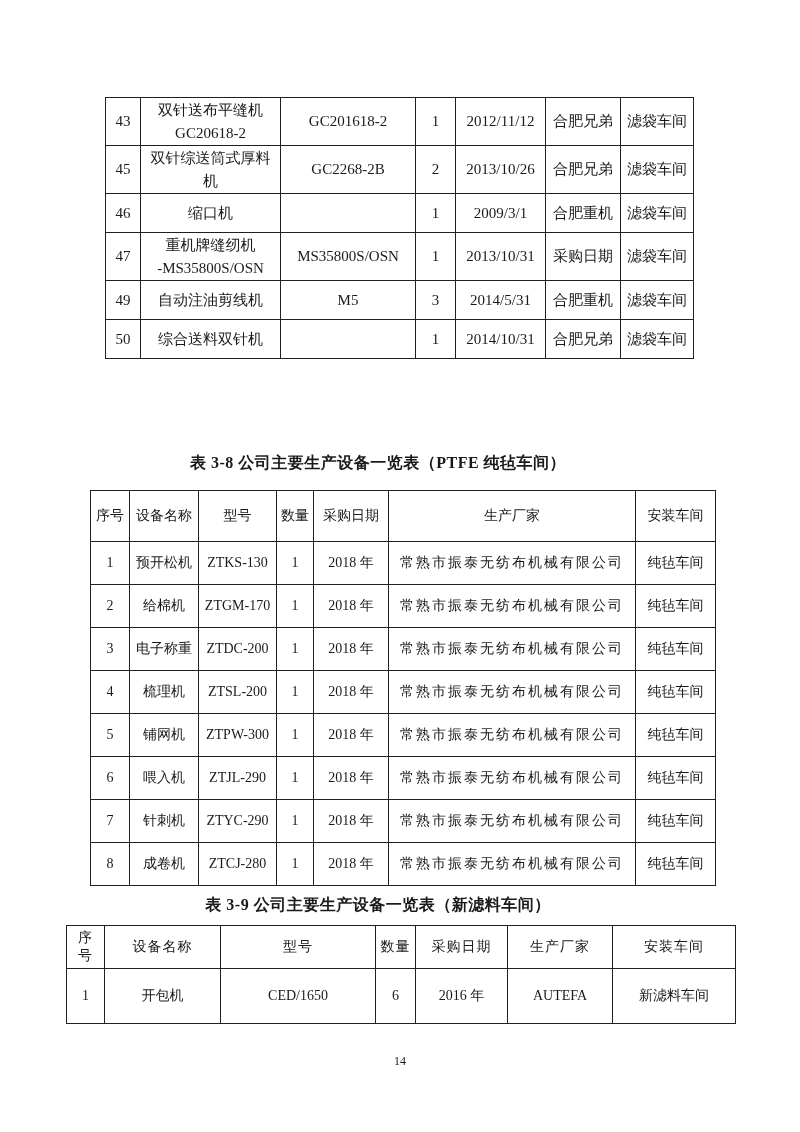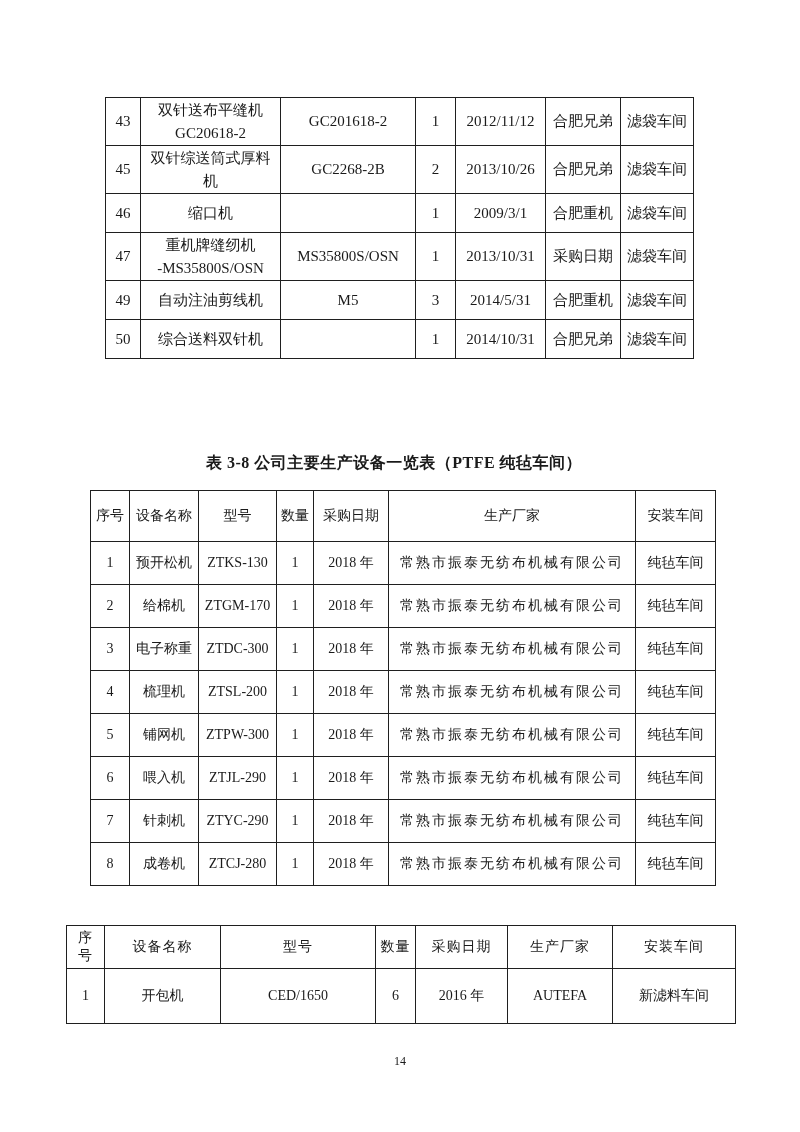--- a/index.html
+++ b/index.html
@@ -33,21 +33,21 @@
   
   .t2 { left:90px; top:490px; width:625px; font-size:14px; }
   .t2 th { height:48px; }
   .t2 td { height:42px; padding:0 4px; }
   .t2 td:nth-child(6) { letter-spacing:2px; }
   
   .t3 { left:66px; top:925px; width:669px; font-size:14px; }
   .t3 th { height:40px; letter-spacing:1px; }
   .t3 td { height:52px; }
   .table-title {
-    position:absolute; left:16px; width:756px;
+    position:absolute; left:0; width:756px;
     text-align:center;
     font-weight:bold;
     font-size:16px;
     letter-spacing:0.5px;
   }
   .title-3-8 { top:453px; }
   .title-3-9 { top:895px; }
   .page-number {
     position:absolute; top:1046px; left:0; width:800px;
     text-align:center; font-size:12px;margin-top:8px;
@@ -166,21 +166,21 @@
           <td>给棉机</td>
           <td>ZTGM-170</td>
           <td>1</td>
           <td>2018 年</td>
           <td>常熟市振泰无纺布机械有限公司</td>
           <td>纯毡车间</td>
         </tr>
         <tr>
           <td>3</td>
           <td>电子称重</td>
-          <td>ZTDC-300</td>
+          <td>ZTDC-200</td>
           <td>1</td>
           <td>2018 年</td>
           <td>常熟市振泰无纺布机械有限公司</td>
           <td>纯毡车间</td>
         </tr>
         <tr>
           <td>4</td>
           <td>梳理机</td>
           <td>ZTSL-200</td>
           <td>1</td>
@@ -220,20 +220,21 @@
           <td>成卷机</td>
           <td>ZTCJ-280</td>
           <td>1</td>
           <td>2018 年</td>
           <td>常熟市振泰无纺布机械有限公司</td>
           <td>纯毡车间</td>
         </tr>
       </tbody>
     </table>
 
+  <div class="table-title title-3-9">表 3-9 公司主要生产设备一览表（新滤料车间）</div>
 
   <table class="t3">
       <colgroup>
         <col style="width: 38px;">
         <col style="width: 116px;">
         <col style="width: 155px;">
         <col style="width: 40px;">
         <col style="width: 92px;">
         <col style="width: 105px;">
         <col style="width: 123px;">

